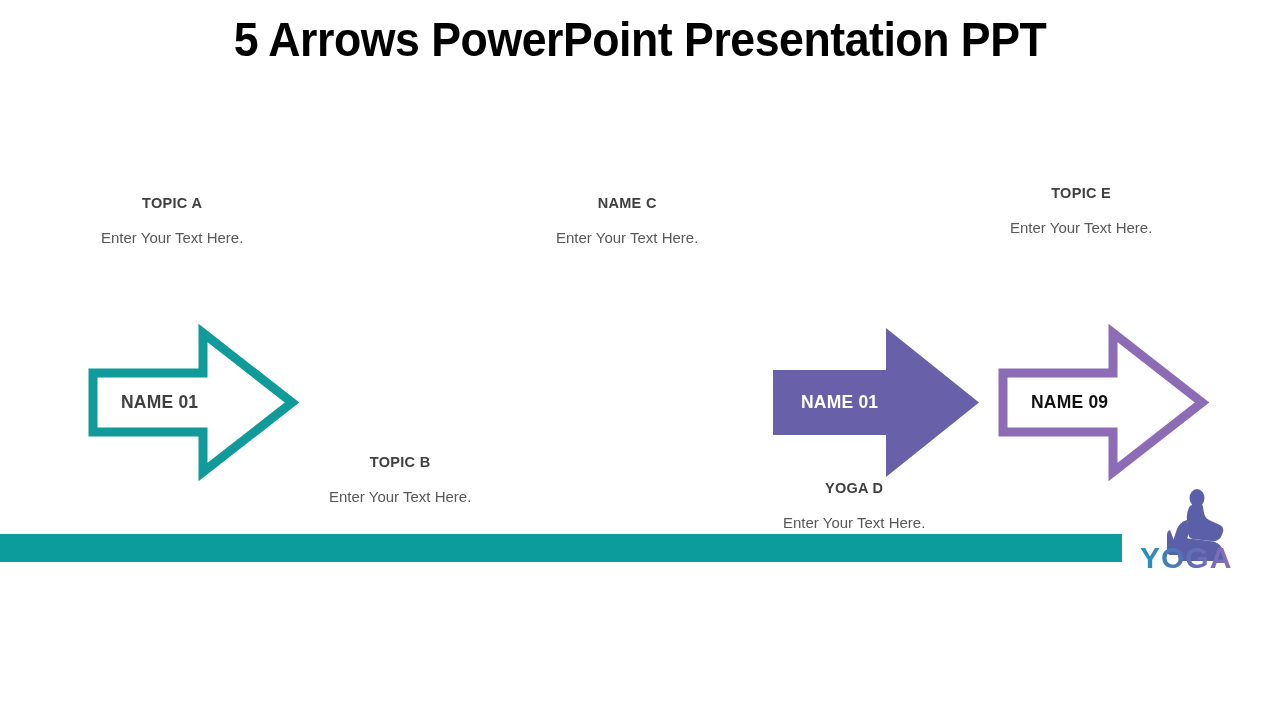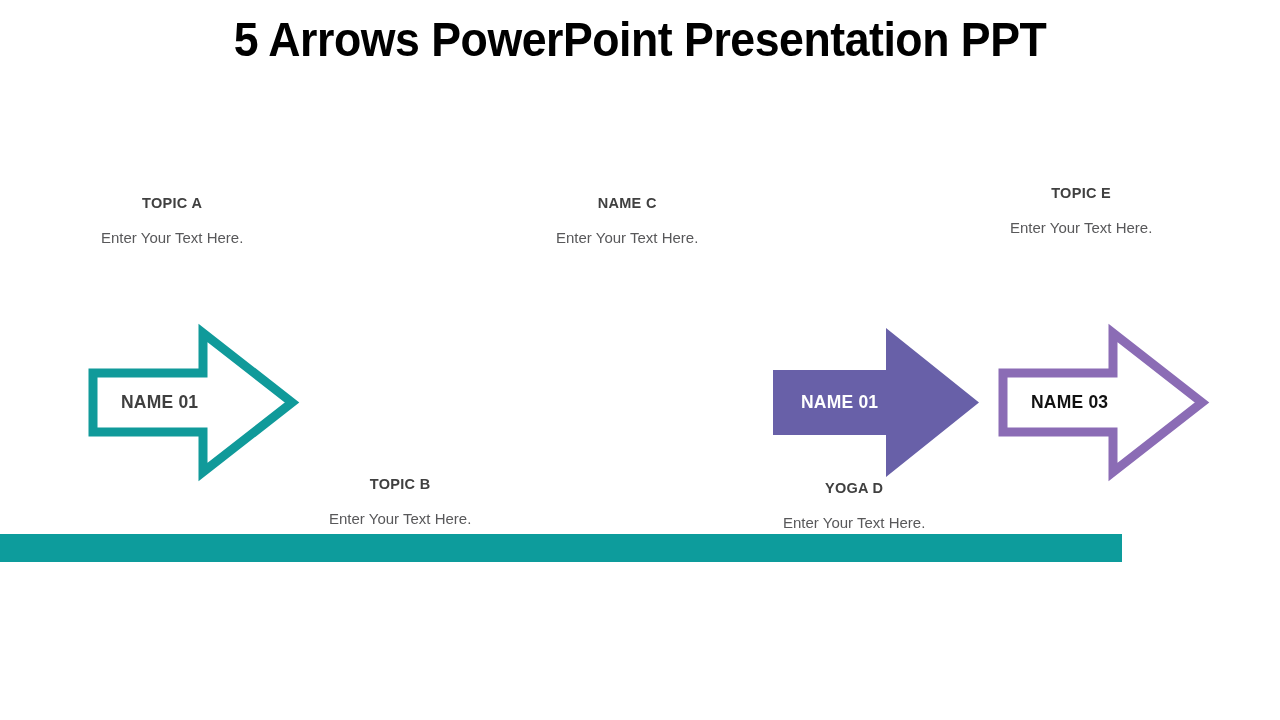--- a/index.html
+++ b/index.html
@@ -37,21 +37,21 @@
   }
   .topic-body {
     font-size:15px;
     font-weight:normal;
     color:#58585a;
   }
 
   .topic-a { left:101px; top:195px; }
   .topic-c { left:556px; top:195px; }
   .topic-e { left:1010px; top:185px; }
-  .topic-b { left:329px; top:476px; }
+  .topic-b { left:329px; top:454px; }
   .topic-d { left:783px; top:480px; }
 
   
   .arrow-row {
     position:absolute;
     left:0; top:320px;
     width:1280px; height:165px;padding-left:28px;
   }
   .arrow-wrap {
     position:absolute;
@@ -144,32 +144,53 @@
       <div class="arrow-label lbl-solid" style="color:#ffffff;">
         <span>NAME 01</span>
       </div>
     </div>
 
     <div class="arrow-wrap a5">
       <svg viewBox="0 0 215 165">
         <polygon points="8,53 118,53 118,13 207,82.5 118,152 118,112 8,112" fill="none" stroke="#8b6cb5" stroke-width="9" stroke-linejoin="miter"></polygon>
       </svg>
       <div class="arrow-label lbl-outline" style="color:#111111;">
-        <span>NAME 03</span>
+        <span>NAME 09</span>
       </div>
     </div>
 
   </div>
 
   <div class="topic topic-b">
     <div class="topic-title">TOPIC B</div>
     <div class="topic-body">Enter Your Text Here.</div>
   </div>
 
   <div class="topic topic-d">
     <div class="topic-title">YOGA D</div>
     <div class="topic-body">Enter Your Text Here.</div>
   </div>
 
   <div class="bottom-bar"></div>
 
+  <div class="logo">
+    <svg viewBox="0 0 120 88">
+      <defs>
+        <linearGradient id="logoGrad" x1="0" y1="0" x2="1" y2="0">
+          <stop offset="0%" stop-color="#1f95c0"></stop>
+          <stop offset="50%" stop-color="#5a6fb5"></stop>
+          <stop offset="100%" stop-color="#8b6cb5"></stop>
+        </linearGradient>
+      </defs>
+
+      <g fill="#5b5fa8">
+        <ellipse cx="57" cy="12" rx="7.5" ry="9"></ellipse>
+        <path d="M50 20 q-4 6 -3 14 l1 12 q0 6 5 7 l18 2 q7 1 10 -4 l2 -5 q1 -5 -3 -7 l-11 -5 q-4 -2 -5 -7 l-1 -6 q-1 -5 -7 -4 z"></path>
+        <path d="M47 34 q-7 2 -10 9 l-4 12 q-1 5 3 6 l5 1 q4 0 5 -4 l3 -13 z"></path>
+        <path d="M30 44 q-3 1 -3 5 l0 16 q0 4 4 4 l8 0 q4 0 4 -4 l0 -4 q0 -4 -4 -4 l-4 0 z"></path>
+        <path d="M44 52 l26 3 q9 1 12 7 l3 8 q1 5 -4 5 l-37 0 q-6 0 -6 -6 l0 -11 q0 -6 6 -6 z"></path>
+      </g>
+
+      <text x="0" y="82" font-family="'Liberation Sans', sans-serif" font-size="30" font-weight="bold" letter-spacing="1" fill="url(#logoGrad)">YOGA</text>
+    </svg>
+  </div>
 
 </div>
 
 </body></html>

